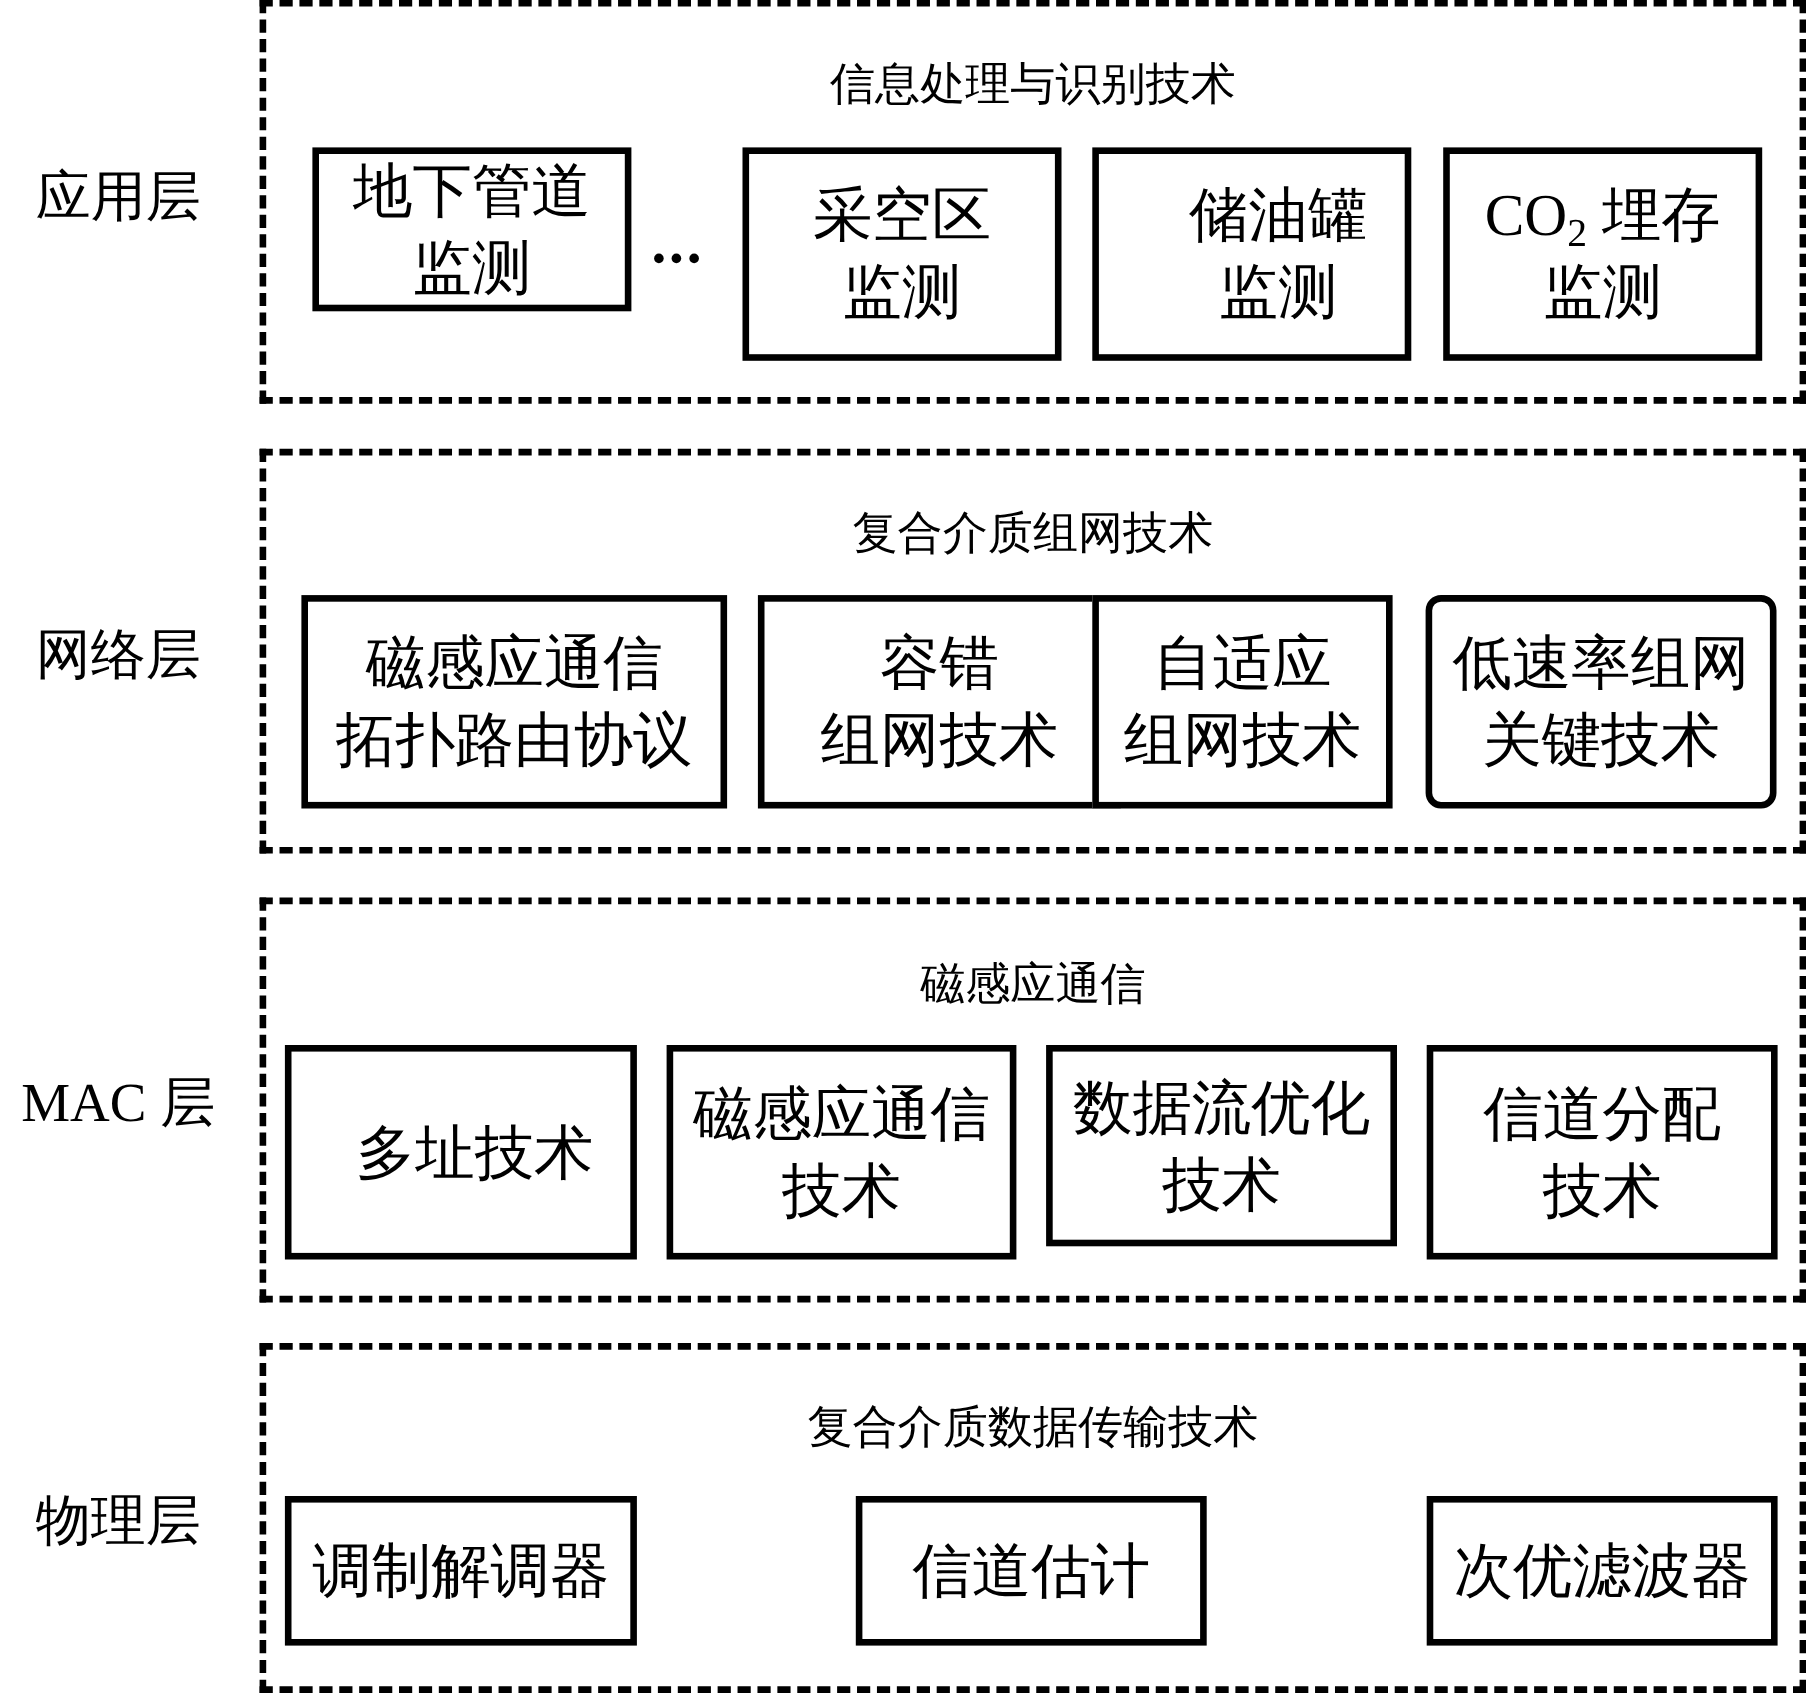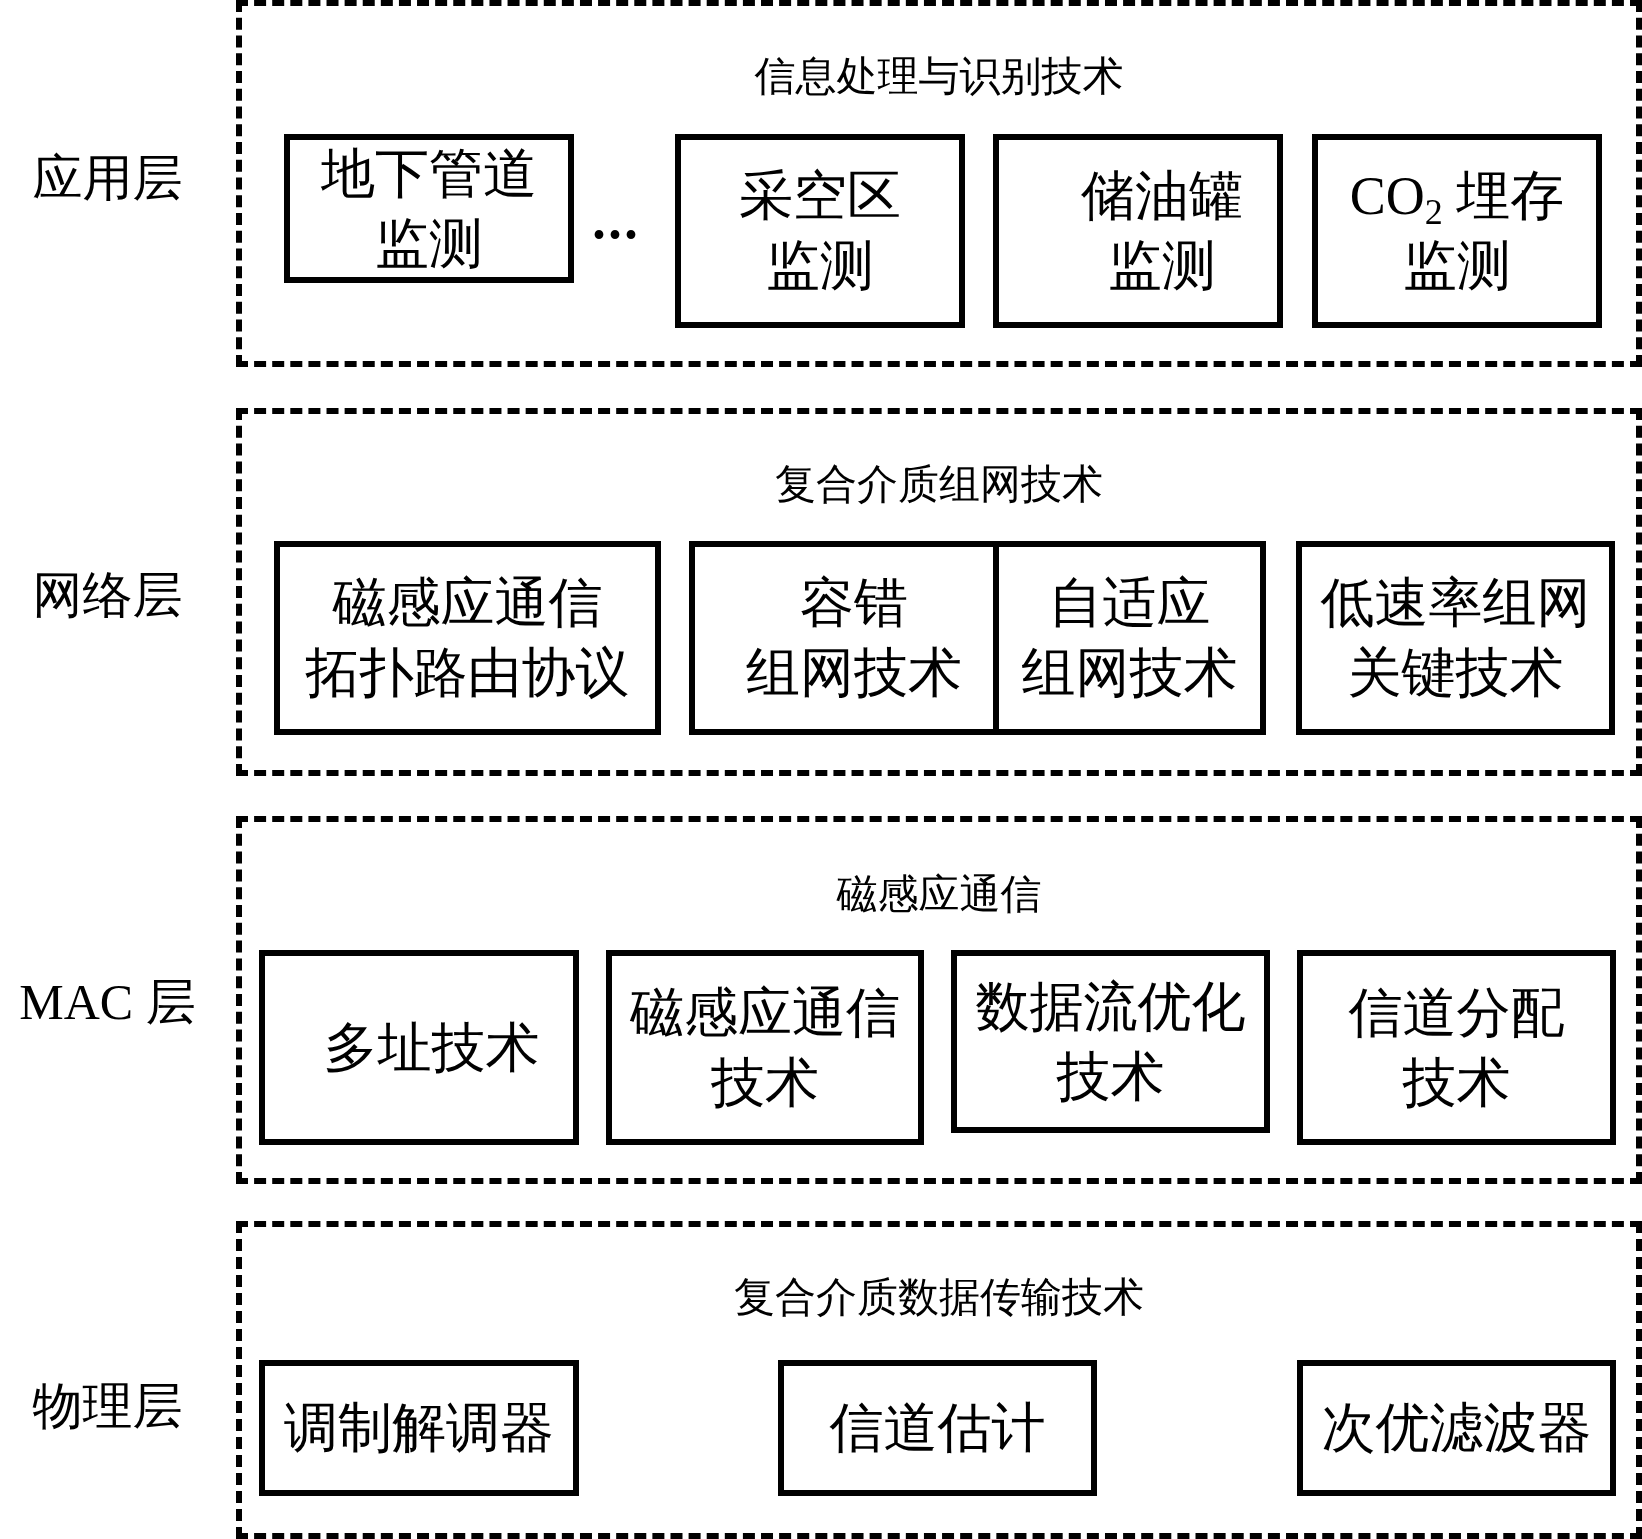--- a/index.html
+++ b/index.html
@@ -99,21 +99,21 @@
   <span class="line">拓扑路由协议</span>
 </div>
 <div class="box" style="left:689px; top:541px; width:330px; height:194px;">
   <span class="line">容错</span>
   <span class="line">组网技术</span>
 </div>
 <div class="box" style="left:993px; top:541px; width:273px; height:194px;">
   <span class="line">自适应</span>
   <span class="line">组网技术</span>
 </div>
-<div class="box" style="left:1296px; top:541px; width:319px; height:194px;">
+<div class="box" style="left:1296px; top:541px; width:319px; height:194px;border-radius:14px;">
   <span class="line">低速率组网</span>
   <span class="line">关键技术</span>
 </div>
 
 <div class="layer-label" style="top:972px;">MAC 层</div>
 <div class="layer-frame" style="top:816px; height:368px;">
   <div class="layer-title" style="top:42px;">磁感应通信</div>
 </div>
 <div class="box" style="left:259px; top:950px; width:320px; height:195px;padding-left:25px;">
   <span class="line">多址技术</span>
@@ -124,21 +124,21 @@
 </div>
 <div class="box" style="left:951px; top:950px; width:319px; height:183px;">
   <span class="line">数据流优化</span>
   <span class="line">技术</span>
 </div>
 <div class="box" style="left:1297px; top:950px; width:319px; height:195px;">
   <span class="line">信道分配</span>
   <span class="line">技术</span>
 </div>
 
-<div class="layer-label" style="top:1352px;margin-top:24px;">物理层</div>
+<div class="layer-label" style="top:1352px;">物理层</div>
 <div class="layer-frame" style="top:1221px; height:318px;">
   <div class="layer-title" style="top:40px;">复合介质数据传输技术</div>
 </div>
 <div class="box" style="left:259px; top:1360px; width:320px; height:136px;">
   <span class="line">调制解调器</span>
 </div>
 <div class="box" style="left:778px; top:1360px; width:319px; height:136px;">
   <span class="line">信道估计</span>
 </div>
 <div class="box" style="left:1297px; top:1360px; width:319px; height:136px;">

